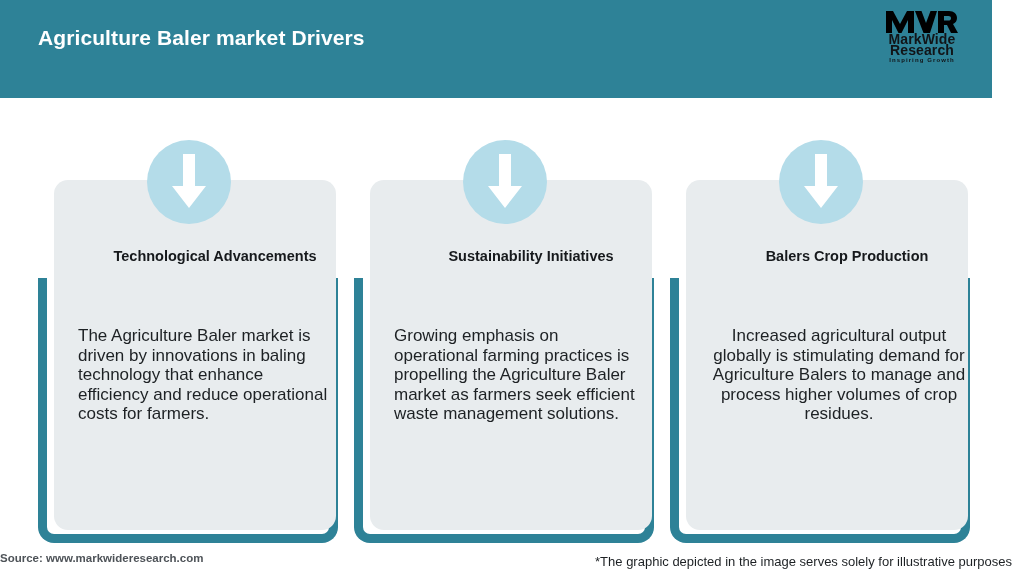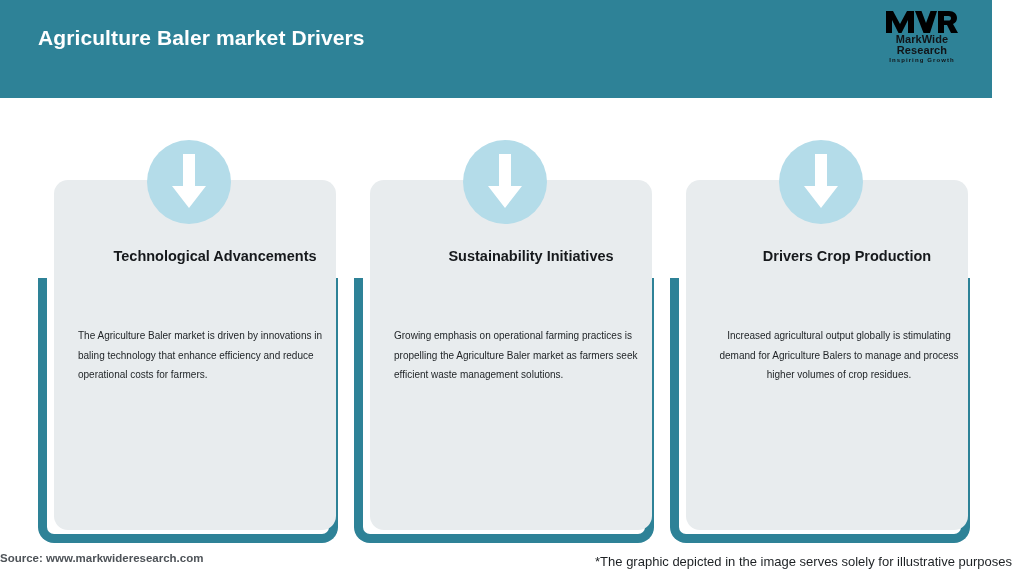--- a/index.html
+++ b/index.html
@@ -44,21 +44,21 @@
     height: 56px;
     text-align: center;
   }
   #brand-logo .logo-mark {
     display: block;
     height: 26px;
     line-height: 26px;
   }
   #brand-logo .logo-name {
     display: block;
-    font-size: 11px;
+    font-size: 14px;
     font-weight: bold;
     color: #111417;
     letter-spacing: 0.1px;
     line-height: 11px;
   }
   #brand-logo .logo-tagline {
     display: block;
     font-size: 6px;
     font-weight: bold;
     color: #111417;
@@ -138,21 +138,21 @@
     font-size: 14.5px;
     font-weight: bold;
     color: #16191c;
     z-index: 2;
   }
   .card-body {
     position: absolute;
     left: 40px;
     top: 228px;
     width: 250px;
-    font-size: 10px;
+    font-size: 17px;
     line-height: 19.5px;
     color: #1d2124;
     z-index: 2;
   }
   .card-group.g3 .card-body { width: 258px; text-align: center; }
 
   
   #source-note {
     position: absolute;
     left: 0;
@@ -220,20 +220,20 @@
   </div>
 
   <div class="card-group g3">
     <div class="card-backing"></div>
     <div class="card-panel"></div>
     <div class="card-badge">
       <svg viewBox="0 0 36 56" xmlns="http://www.w3.org/2000/svg">
         <path d="M12 0 L24 0 L24 32 L35 32 L18 54 L1 32 L12 32 Z" fill="#ffffff"></path>
       </svg>
     </div>
-    <div class="card-title">Drivers Crop Production</div>
+    <div class="card-title">Balers Crop Production</div>
     <div class="card-body">Increased agricultural output globally is stimulating demand for Agriculture Balers to manage and process higher volumes of crop residues.</div>
   </div>
 
 </div>
 
 <div id="source-note">Source: www.markwideresearch.com</div>
 <div id="illustrative-note">*The graphic depicted in the image serves solely for illustrative purposes</div>
 
 </body></html>

